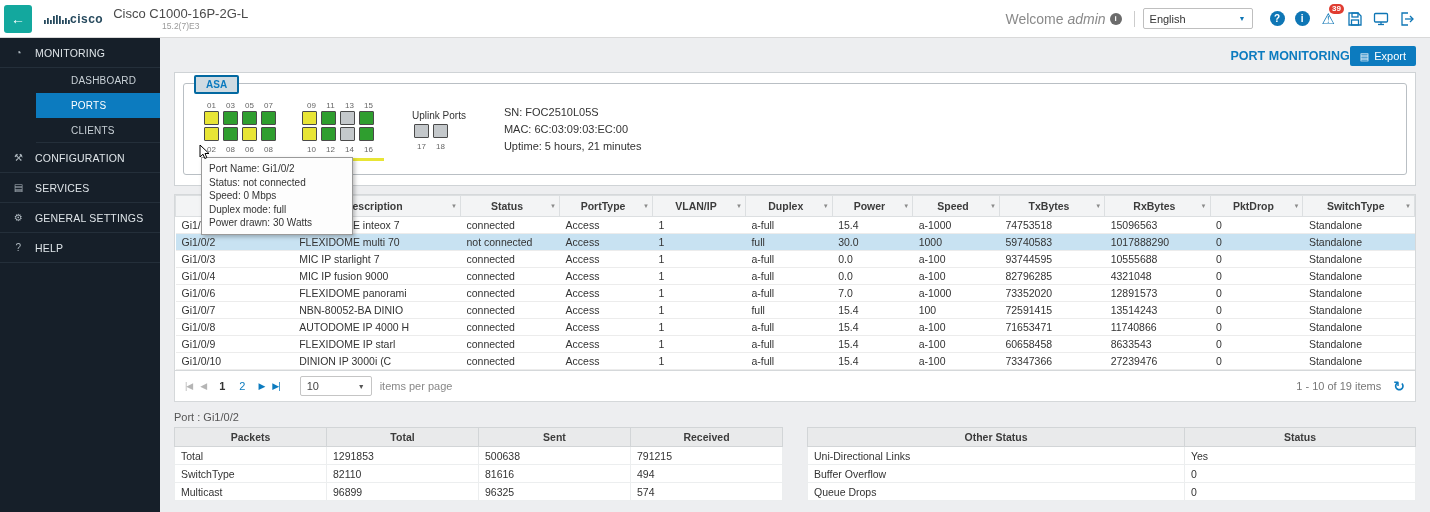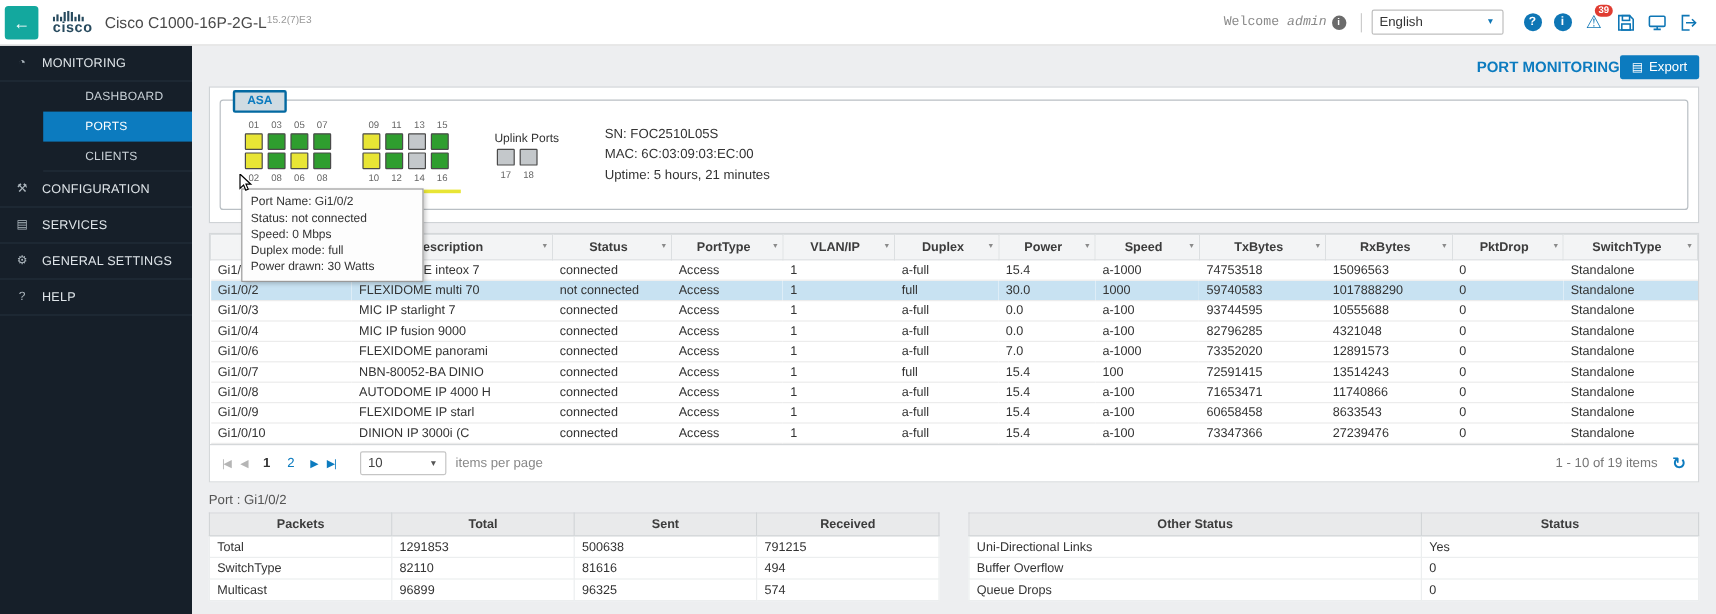--- a/index.html
+++ b/index.html
@@ -3,27 +3,27 @@
 <meta charset="utf-8">
 <style>
   *{margin:0;padding:0;box-sizing:border-box;}
   html,body{width:1430px;height:512px;}
   body{font-family:"Liberation Sans","DejaVu Sans",sans-serif;font-size:11px;background:#fff;overflow:hidden;cursor:default;}
   .app{width:1430px;height:512px;display:flex;flex-direction:column;overflow:hidden;}
 
   
   .topbar{height:38px;min-height:38px;background:#fff;display:flex;align-items:center;border-bottom:1px solid #d9d9d9;position:relative;z-index:100;padding-right:10px;}
   .back-btn{width:28px;height:28px;margin-left:4px;background:#13a89e;border:none;border-radius:3px;color:#fff;font-size:14px;cursor:pointer;line-height:1;}
-  .brand{display:flex;flex-direction:column;align-items:flex-start;margin:0 10px 0 12px;}
+  .brand{display:flex;flex-direction:row;align-items:flex-end;margin:0 10px 0 12px;}
   .brand-text{font-size:12px;font-weight:bold;color:#274a5e;letter-spacing:.5px;line-height:10px;}
-  .device{display:flex;flex-direction:row;line-height:1.2;text-align:center;}
+  .device{display:flex;flex-direction:column;line-height:1.2;text-align:center;}
   .device-title{font-size:13px;color:#4a4a4a;}
   .device-version{font-size:8.5px;color:#9a9a9a;}
   .spacer{flex:1;}
-  .welcome{color:#8a8a8a;font-size:11px;white-space:nowrap;font-family:Liberation Mono, monospace;}
+  .welcome{color:#8a8a8a;font-size:14px;white-space:nowrap;}
   .welcome i{font-style:italic;}
   .mini-circle{width:12px;height:12px;border-radius:50%;background:#6b6b6b;color:#fff;font-size:8px;font-weight:bold;display:inline-flex;align-items:center;justify-content:center;margin:0 4px;}
   .vsep{width:1px;height:16px;background:#ccc;margin:0 8px;}
   .lang-select{width:110px;height:21px;border:1px solid #bfbfbf;border-radius:2px;display:flex;align-items:center;justify-content:space-between;padding:0 6px;margin-right:12px;color:#333;background:#fff;cursor:pointer;}
   .lang-select .caret{font-size:7px;color:#0e76b5;}
   .hicon{margin:0 5px;display:inline-flex;align-items:center;cursor:pointer;}
   .circle-icon{width:15px;height:15px;border-radius:50%;background:#0e76b5;color:#fff;font-size:10px;font-weight:bold;display:inline-flex;align-items:center;justify-content:center;}
   .alert-wrap{position:relative;margin:0 7px;cursor:pointer;}
   .alert-glyph{color:#0e76b5;font-size:15px;line-height:1;}
   .badge{position:absolute;top:-7px;right:-9px;background:#e03c31;color:#fff;border-radius:7px;font-size:8px;padding:1px 3px;line-height:1;font-weight:bold;}

